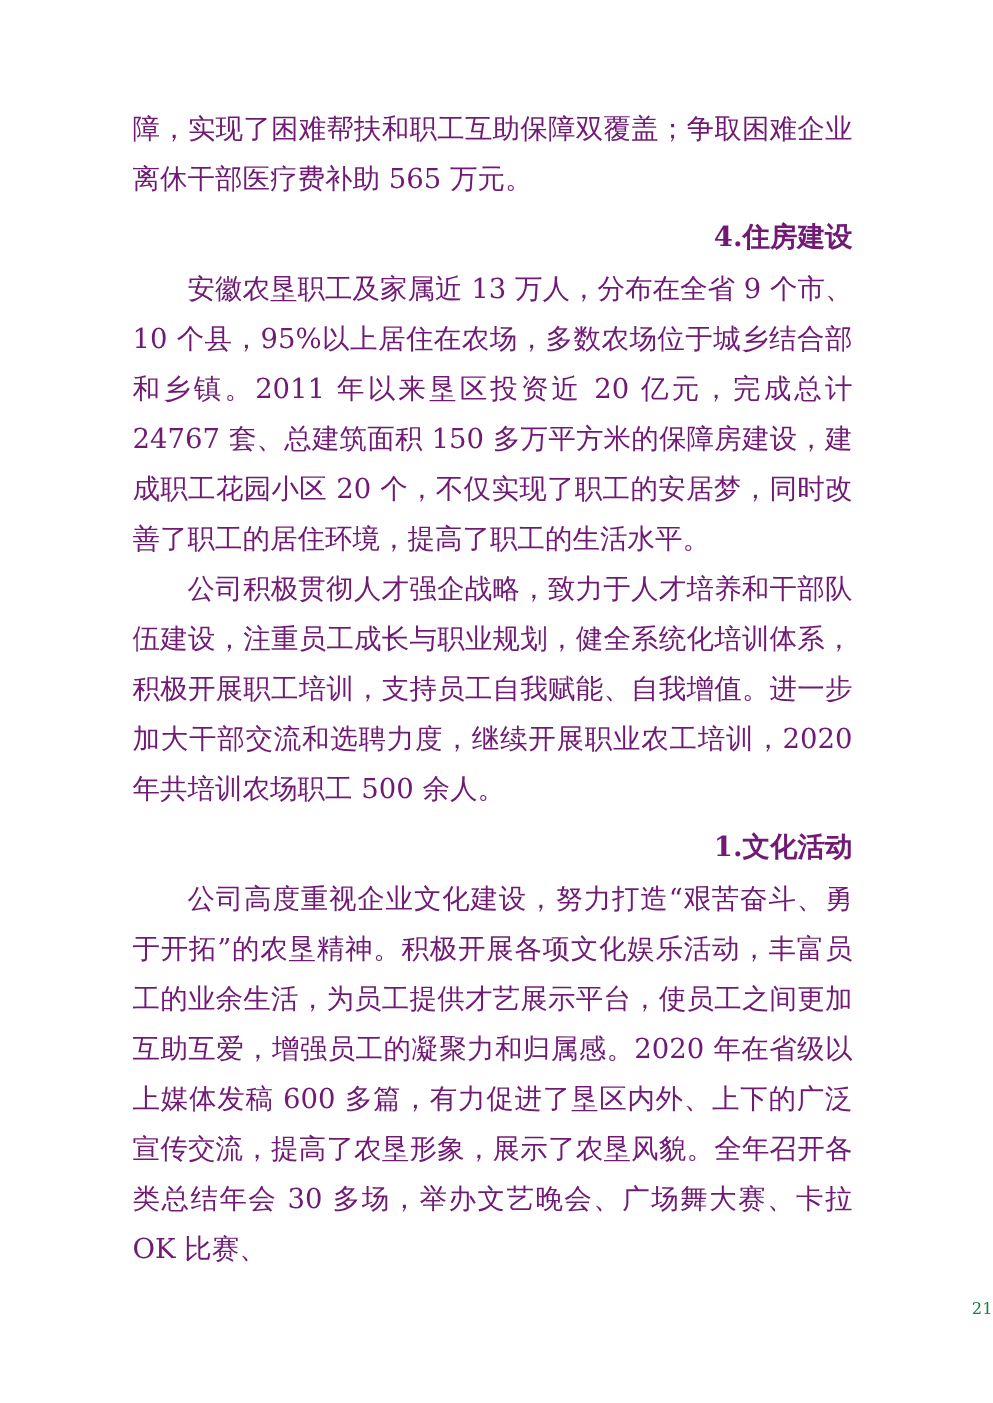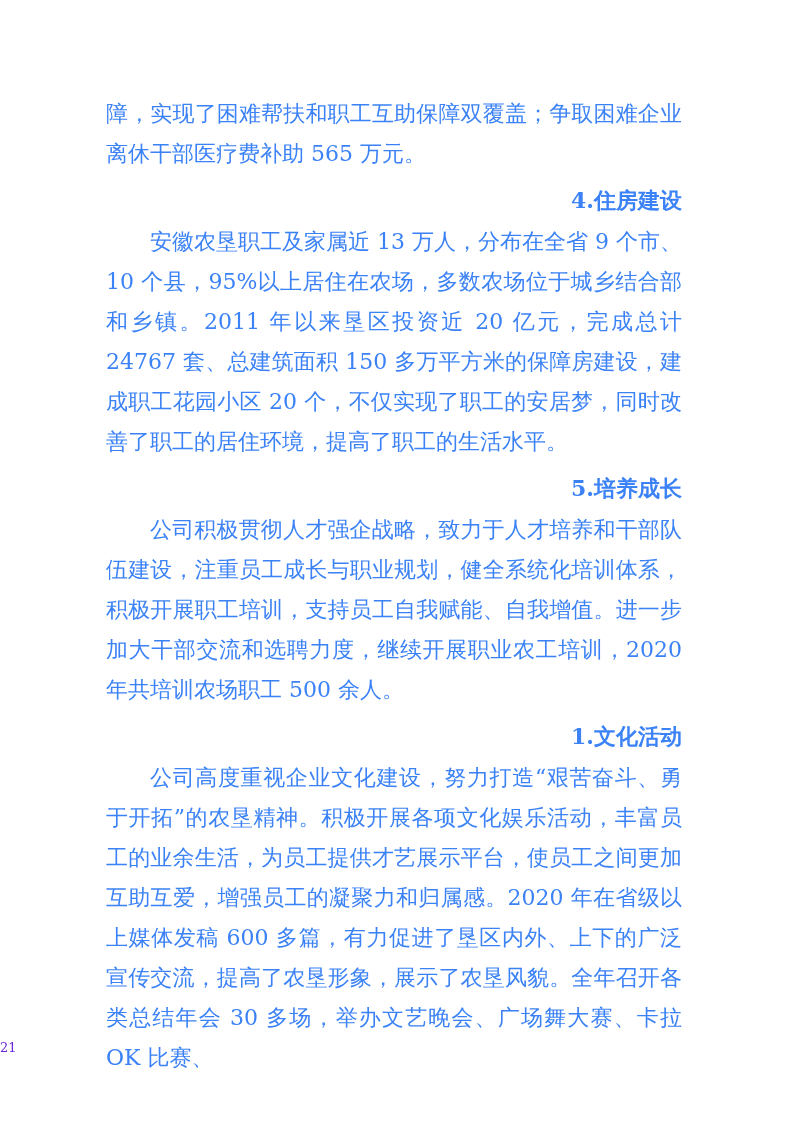--- a/index.html
+++ b/index.html
@@ -11,23 +11,23 @@
     position: relative;
     width: 794px;
     height: 1122px;
     background: #ffffff;
     overflow: hidden;
     font-family: "DejaVu Serif", "Liberation Serif", serif;
   }
   .content {
     position: absolute;
     left: 106px;
-    top: 94px;
+    top: 84px;
     width: 576px;
-    color: #3b82f6;
+    color: #701a75;
     font-size: 22px;
     line-height: 40px;
     text-align: justify;
   }
   .para {
     margin: 0;
     text-indent: 2em;
   }
   .para-continuation {
     margin: 0;
@@ -37,33 +37,32 @@
     margin: 6px 0 2px 0;
     text-indent: 2em;
     font-weight: bold;
     text-align: right;
   }
   .page-number {
     position: absolute;
     top: 1038px;
     left: 0;
     width: 100%;
-    text-align: left;
+    text-align: right;
     font-size: 13px;
-    color: #6d28d9;
+    color: #15803d;
     line-height: 20px;
   }
 </style>
 </head>
 <body>
 
 <div class="page">
   <div class="content">
     <p class="para-continuation">障，实现了困难帮扶和职工互助保障双覆盖；争取困难企业离休干部医疗费补助 565 万元。</p>
     <p class="section-heading">4.住房建设</p>
     <p class="para">安徽农垦职工及家属近 13 万人，分布在全省 9 个市、10 个县，95%以上居住在农场，多数农场位于城乡结合部和乡镇。2011 年以来垦区投资近 20 亿元，完成总计 24767 套、总建筑面积 150 多万平方米的保障房建设，建成职工花园小区 20 个，不仅实现了职工的安居梦，同时改善了职工的居住环境，提高了职工的生活水平。</p>
-    <p class="section-heading">5.培养成长</p>
     <p class="para">公司积极贯彻人才强企战略，致力于人才培养和干部队伍建设，注重员工成长与职业规划，健全系统化培训体系，积极开展职工培训，支持员工自我赋能、自我增值。进一步加大干部交流和选聘力度，继续开展职业农工培训，2020 年共培训农场职工 500 余人。</p>
     <p class="section-heading">1.文化活动</p>
     <p class="para">公司高度重视企业文化建设，努力打造“艰苦奋斗、勇于开拓”的农垦精神。积极开展各项文化娱乐活动，丰富员工的业余生活，为员工提供才艺展示平台，使员工之间更加互助互爱，增强员工的凝聚力和归属感。2020 年在省级以上媒体发稿 600 多篇，有力促进了垦区内外、上下的广泛宣传交流，提高了农垦形象，展示了农垦风貌。全年召开各类总结年会 30 多场，举办文艺晚会、广场舞大赛、卡拉 OK 比赛、</p>
   </div>
   <div class="page-number">21</div>
 </div>
 
 </body></html>

